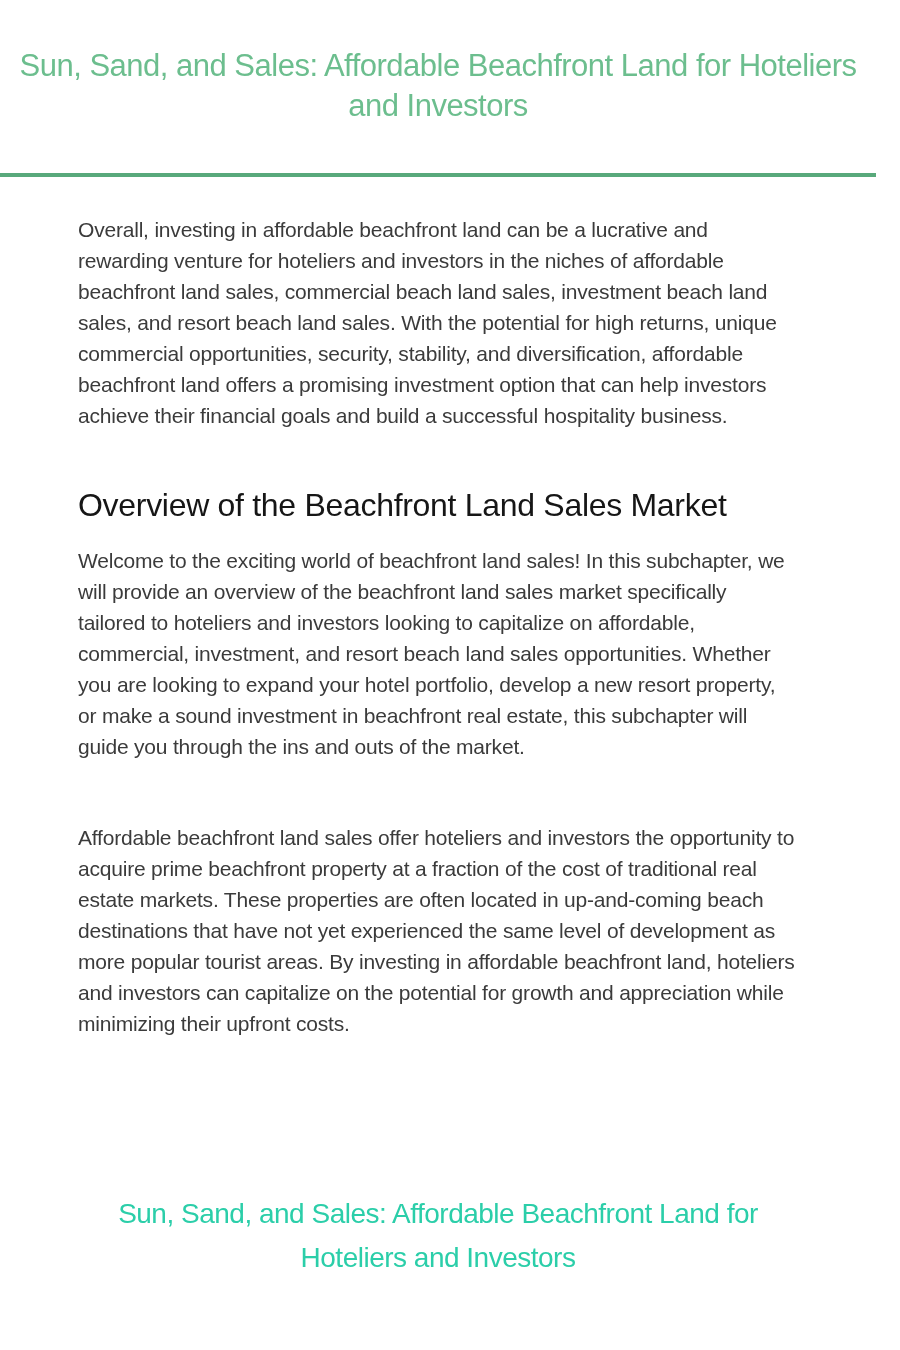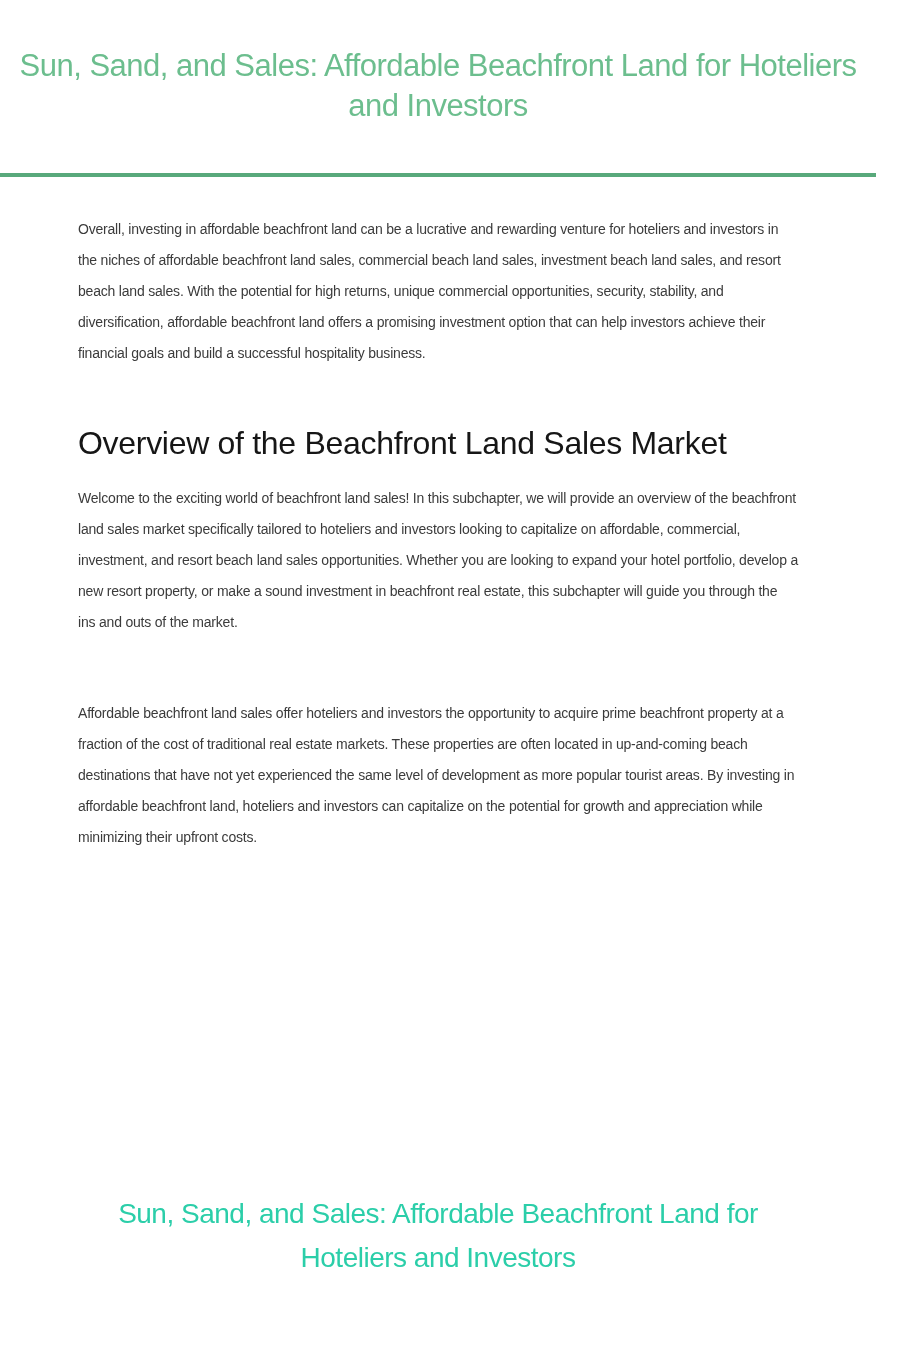--- a/index.html
+++ b/index.html
@@ -40,21 +40,21 @@
     height:4px;
     width:100%;
     background:var(--rule-green);
     margin-top:47px;
   }
   .content{
     padding:37px 78px 0 78px;
   }
   .body-para{
     color:var(--body-text);
-    font-size:14px;
+    font-size:21px;
     line-height:31px;
     letter-spacing:-0.2px;
     text-align:left;
     margin:0 0 60px 0;
   }
   .section-heading{
     color:var(--heading-text);
     font-size:32px;
     line-height:45px;
     font-weight:400;

